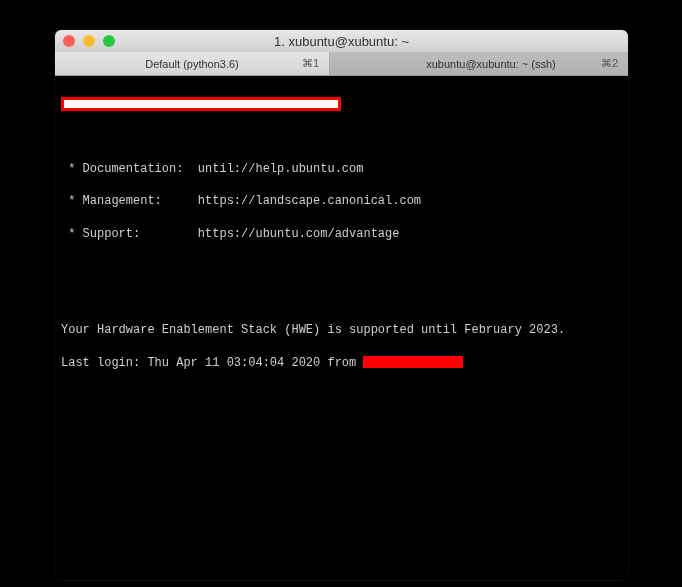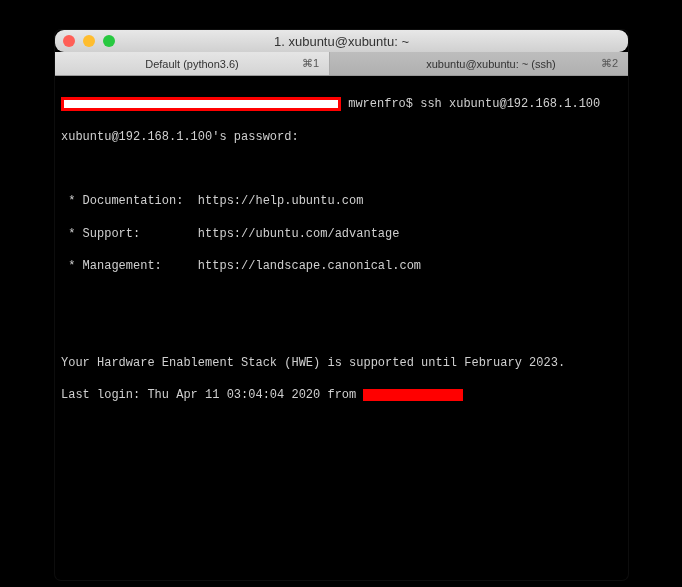--- a/index.html
+++ b/index.html
@@ -21,21 +21,20 @@
       overflow: hidden;
       box-shadow: 0 0 0 1px rgba(255,255,255,0.05);
     }
     .titlebar {
       height: 22px;
       background: linear-gradient(#e8e8e8, #d0d0d0);
       display: flex;
       align-items: center;
       padding: 0 8px;
       position: relative;
-      border-radius: 9px;
     }
     .traffic-lights {
       display: flex;
       gap: 8px;
     }
     .traffic-light {
       width: 12px;
       height: 12px;
       border-radius: 50%;
     }
@@ -120,24 +119,23 @@
       <span>Default (python3.6)</span>
       <span class="tab-shortcut">⌘1</span>
     </div>
     <div class="tab inactive">
       <span>xubuntu@xubuntu: ~ (ssh)</span>
       <span class="tab-shortcut">⌘2</span>
     </div>
   </div>
 
   <div class="terminal">
-<span class="line"><span class="redact redact1"></span><span> mwrenfro$ ssh xubuntu@192.168.1.100</span></span>
-<span class="line">xubuntu@192.168.1.100's password:</span>
+<span class="line"><span class="redact redact1"></span></span>
 <span class="line"> </span>
-<span class="line"> * Documentation:  https://help.ubuntu.com</span>
+<span class="line"> * Documentation:  until://help.ubuntu.com</span>
+<span class="line"> * Management:     https://landscape.canonical.com</span>
 <span class="line"> * Support:        https://ubuntu.com/advantage</span>
-<span class="line"> * Management:     https://landscape.canonical.com</span>
 <span class="gap"></span>
 <span class="line">Your Hardware Enablement Stack (HWE) is supported until February 2023.</span>
 <span class="line"><span>Last login: Thu Apr 11 03:04:04 2020 from </span><span class="redact redact2"></span></span>
 
   </div>
 </div>
 
 </body></html>

